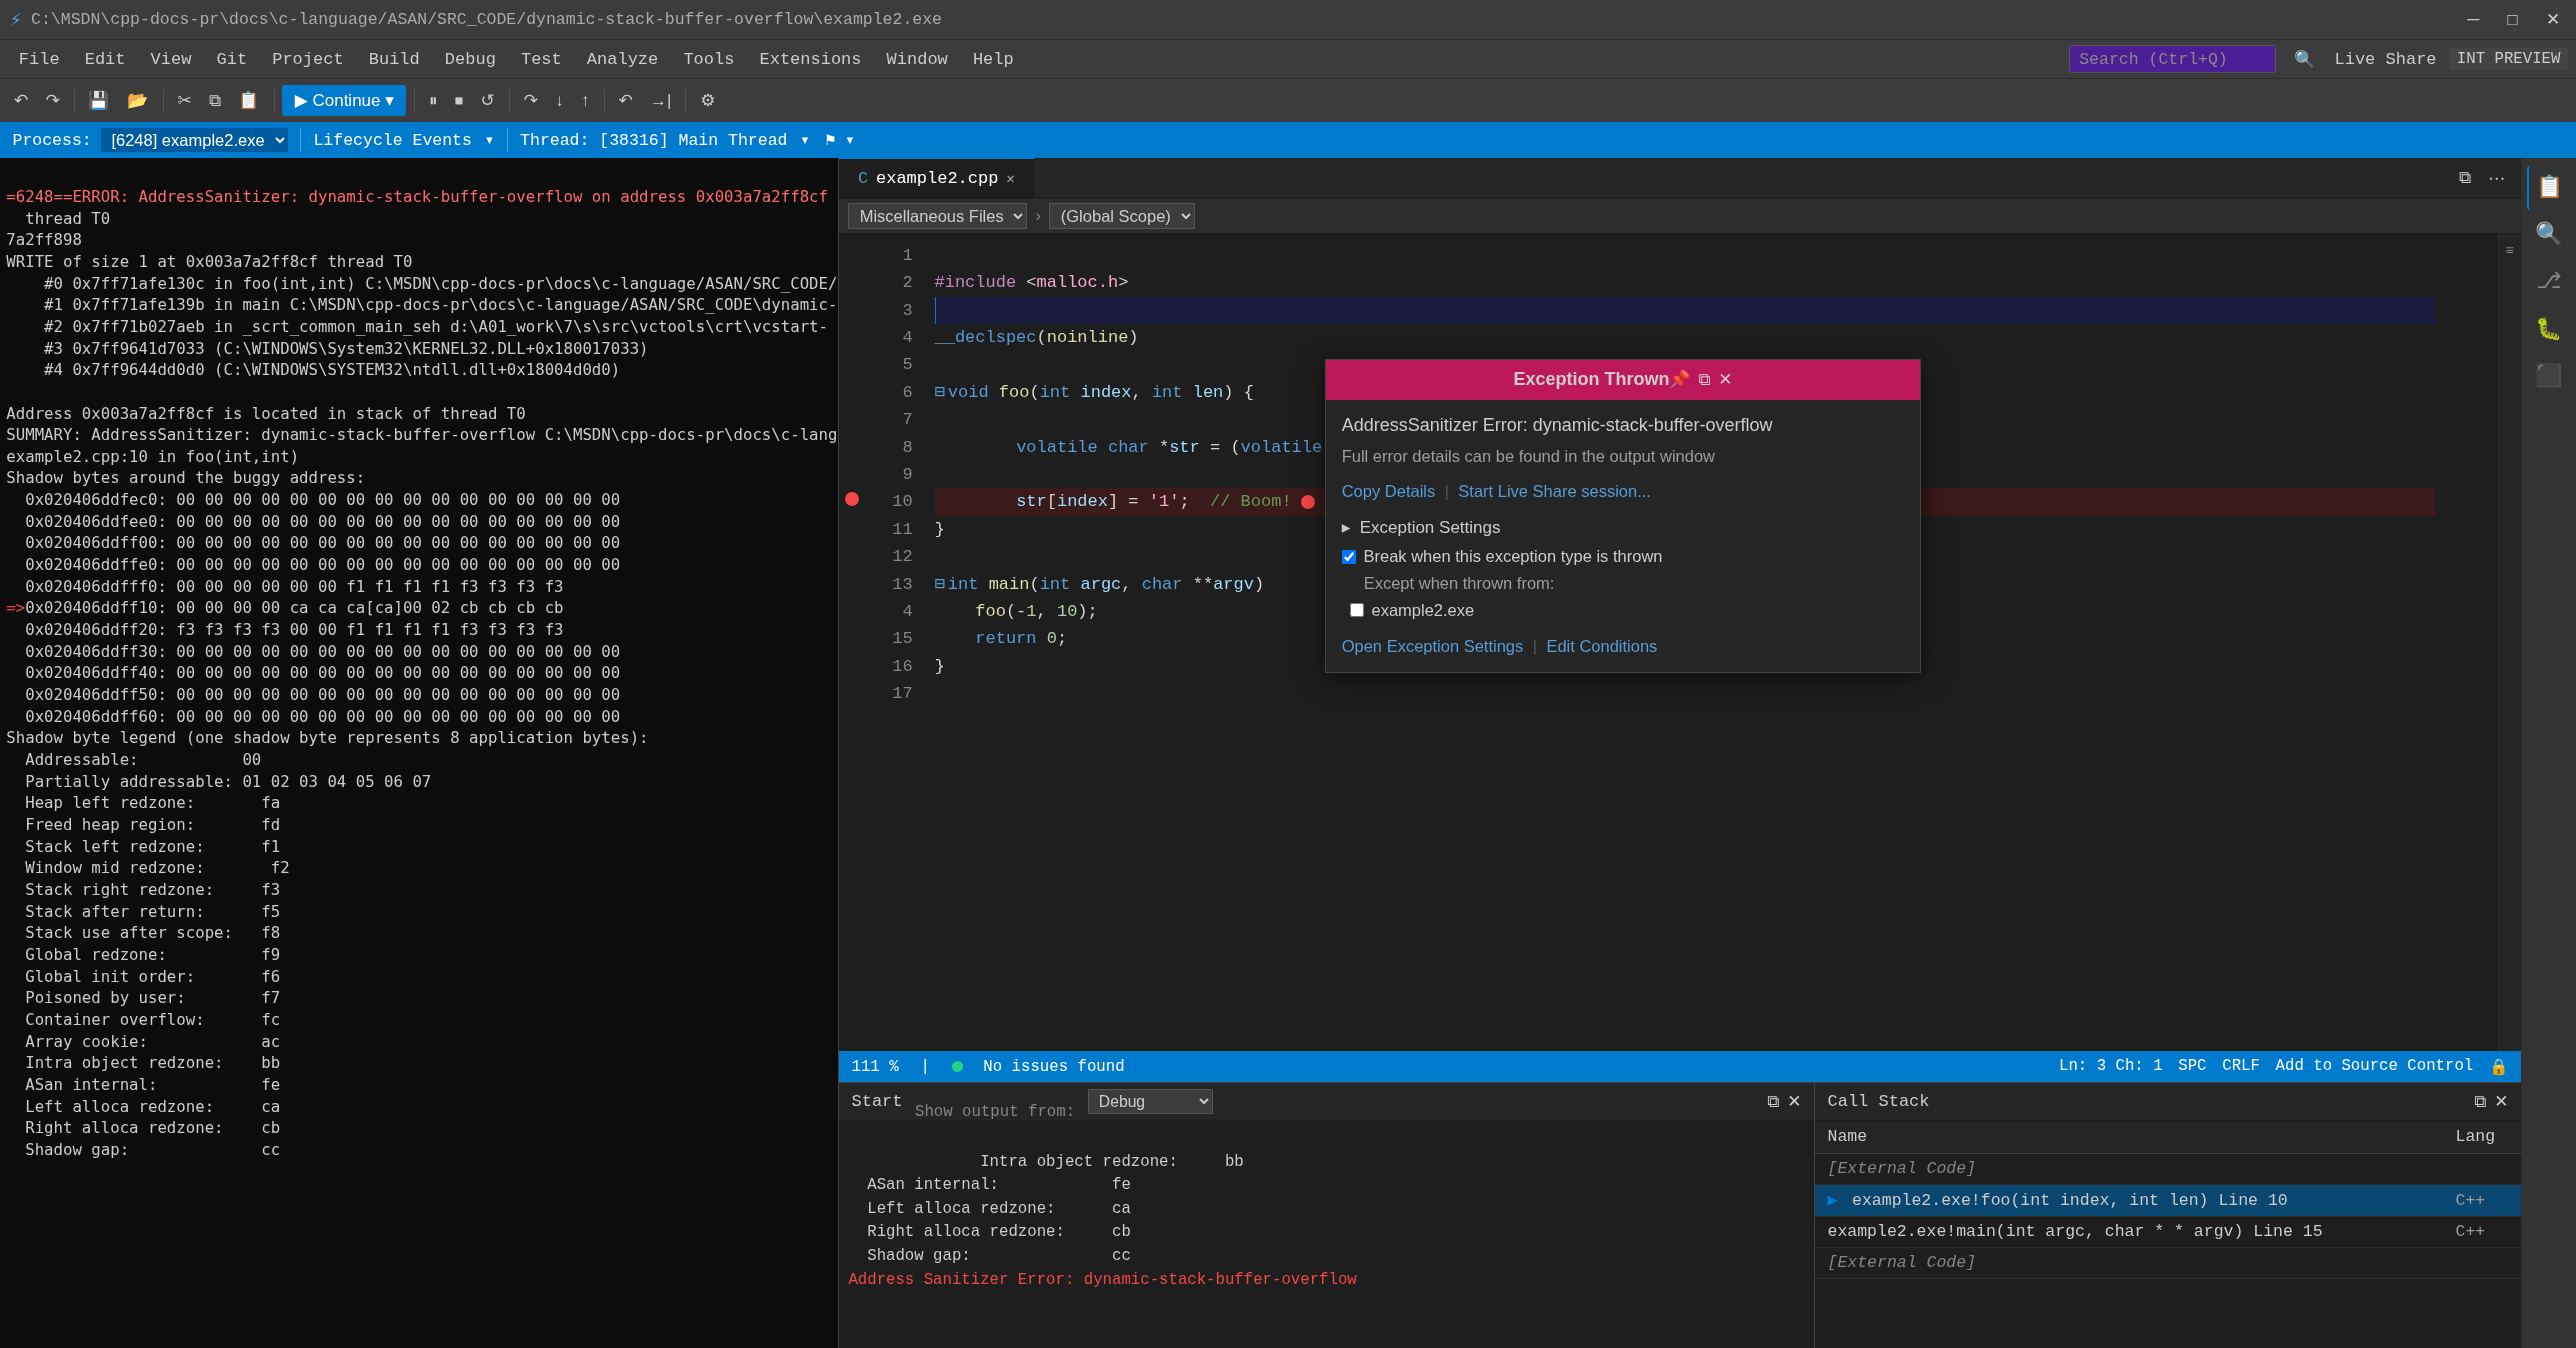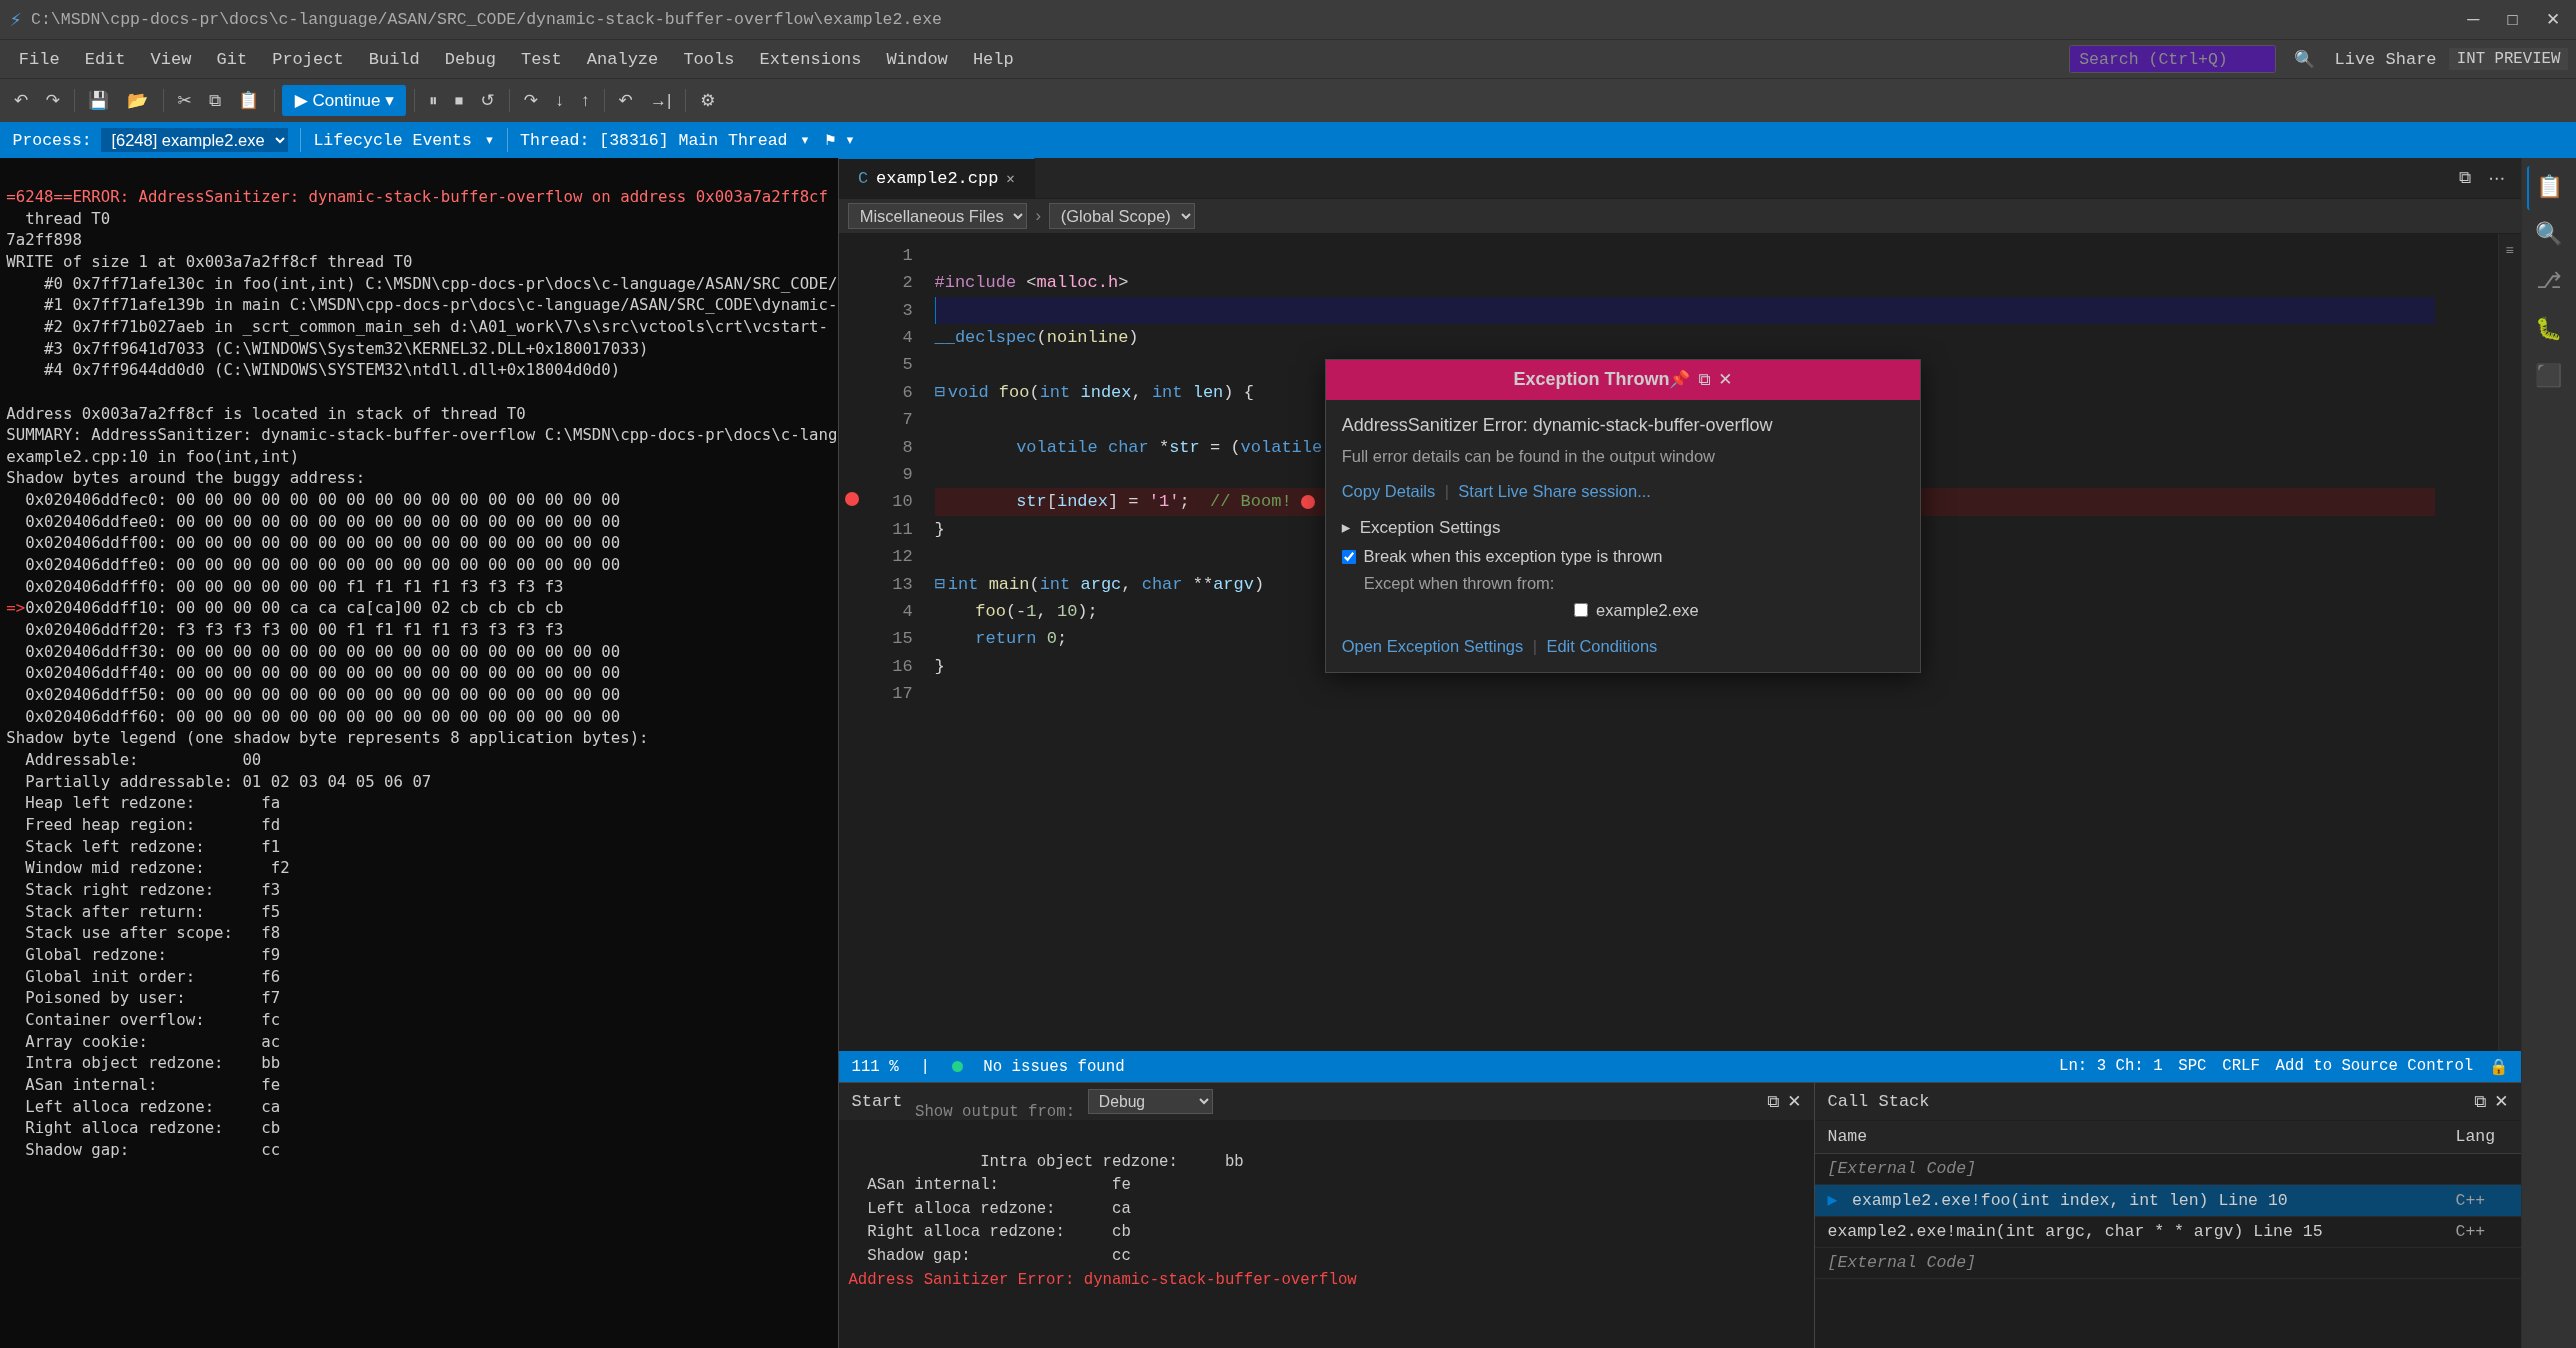--- a/index.html
+++ b/index.html
@@ -776,21 +776,21 @@
               <span style="margin-right:4.7px;">▸</span>
               <span>Exception Settings</span>
             </div>
             <div class="popup-checkbox-row">
               <input type="checkbox" checked="" style="">
               <label>Break when this exception type is thrown</label>
             </div>
             <div class="popup-indent">
               <span>Except when thrown from:</span>
             </div>
-            <div class="popup-checkbox-row" style="margin-left:27px;justify-content:center;">
+            <div class="popup-checkbox-row" style="margin-left:8px;">
               <input type="checkbox" style="">
               <label>example2.exe</label>
             </div>
             <div class="popup-footer">
               <a class="popup-link">Open Exception Settings</a>
               <span class="popup-separator">|</span>
               <a class="popup-link">Edit Conditions</a>
             </div>
           </div>
         </div>

